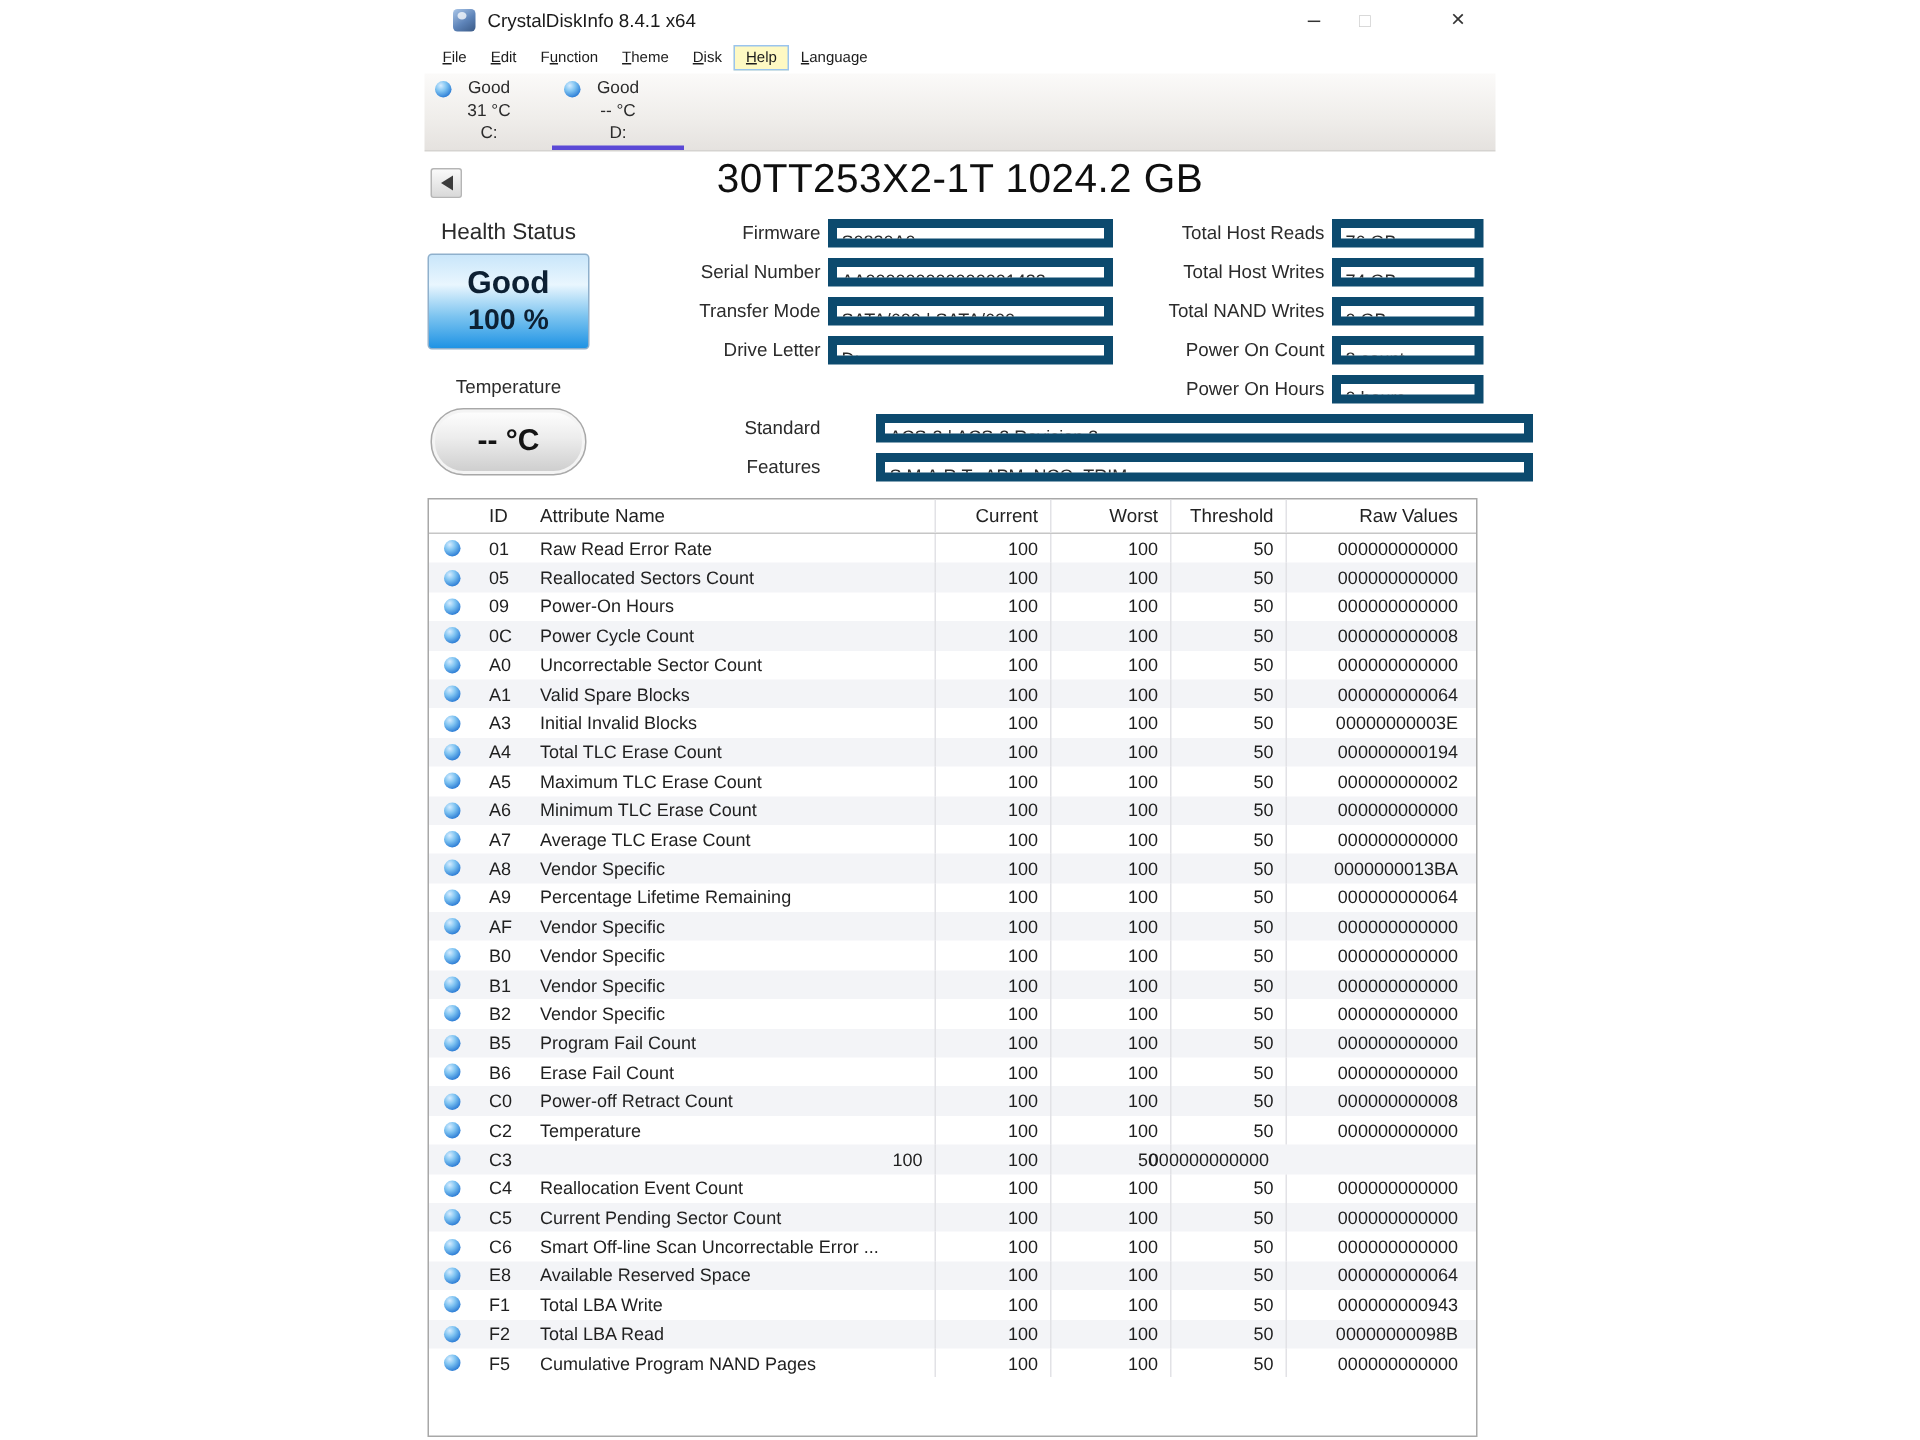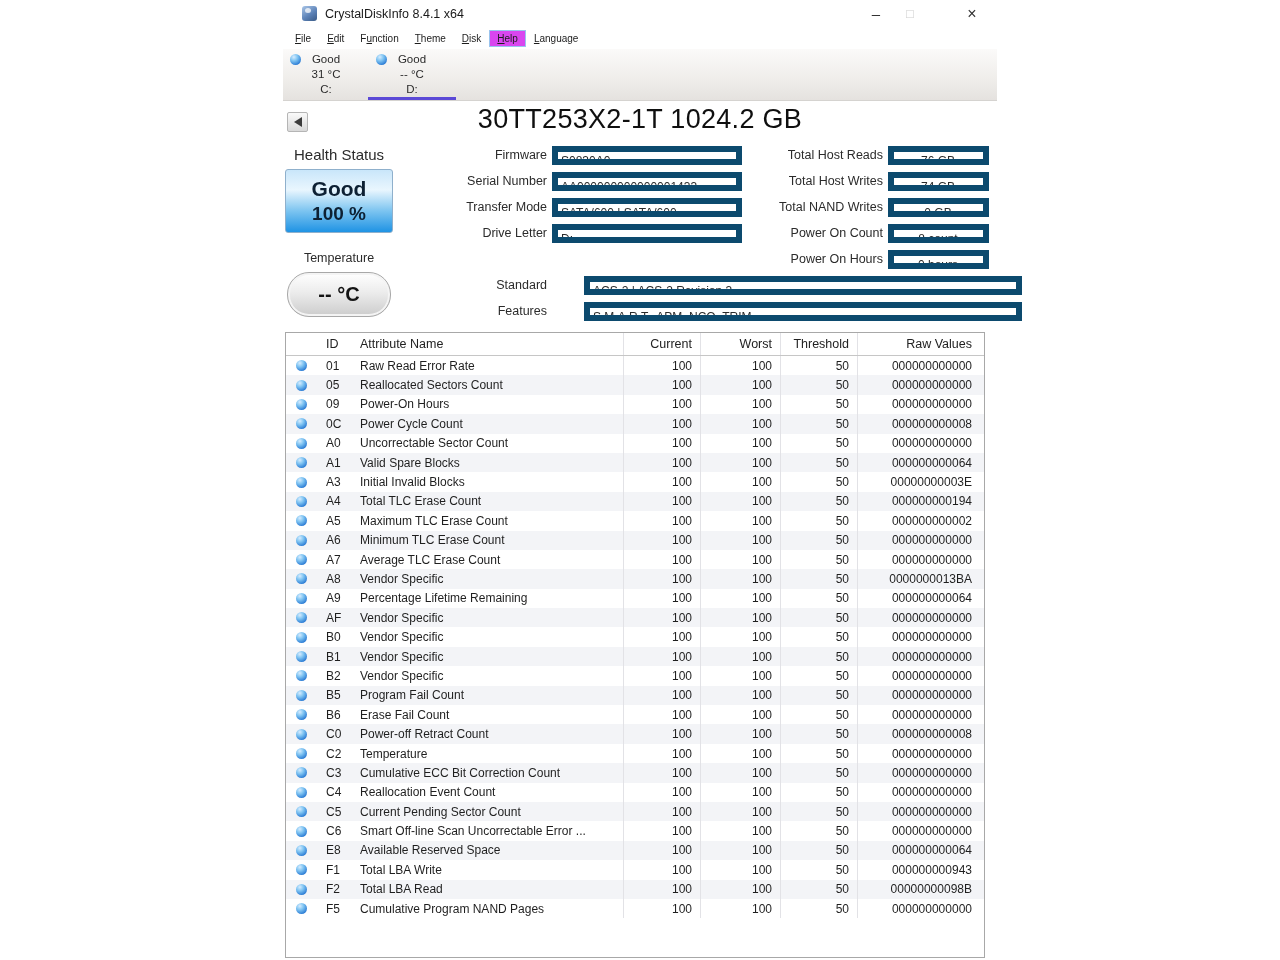--- a/index.html
+++ b/index.html
@@ -17,21 +17,21 @@
   .win-controls { margin-left:auto; display:flex; align-items:center; height:100%; }
   .win-btn { width:34px; height:100%; display:flex; align-items:center; justify-content:center;
              font-size:15px; color:#333; }
   .btn-max { color:#cfcfcf; font-size:13px; }
   .btn-close { margin-left:28px; margin-right:8px; font-size:16px; }
 
   
   .menubar { position:absolute; top:27px; left:0; right:0; height:22px; display:flex; align-items:center;
              font-size:10px; padding-left:4px; color:#1c1c1c; }
   .menu-item { padding:2px 7px; border:1px solid transparent; }
-  .menu-item-active { background:#d946ef; border:1px solid #9ac4ee; }
+  .menu-item-active { background:#fef9c3; border:1px solid #9ac4ee; }
   .menu-item u { text-decoration:underline; }
 
   
   .tabbar { position:absolute; top:49px; left:0; right:0; height:52px;
             background:linear-gradient(180deg,#fbfaf9 0%,#efedea 60%,#e5e2df 100%);
             border-bottom:1px solid #d5d3d0; display:flex; }
   .tab { position:relative; width:86px; height:100%; display:flex; flex-direction:column;
          align-items:center; justify-content:center; font-size:11.5px; color:#2b2b2b; line-height:15px; }
   .tab-line1 { position:relative; width:100%; text-align:center; }
   .tab-orb { position:absolute; left:7px; top:2px; }
@@ -69,21 +69,21 @@
   .fields-left { position:absolute; top:142px; left:0; }
   .fields-right { position:absolute; top:142px; left:483px; }
   .fields-wide { position:absolute; top:272px; left:0; }
   .field-row { display:flex; align-items:center; height:26px; }
   .f-label { text-align:right; font-size:12.5px; padding-right:5px; white-space:nowrap; }
   .fields-left .f-label, .fields-wide .f-label { width:269px; }
   .fields-right .f-label { width:122px; }
   .f-box { height:19px; border:6px solid #0c4a6e; background:#fff; font-size:12px;
            padding:2px 4px 0 3px; white-space:nowrap; overflow:hidden; }
   .fields-left .f-box { width:190px; }
-  .fields-right .f-box { width:101px; text-align:center; }
+  .fields-right .f-box { width:101px; text-align:left; }
   .fields-wide .f-box { width:438px;margin-left:32px; }
 
   
   .smart { position:absolute; left:2px; top:332px; width:700px; height:626px;
            border:1px solid #a8a8a8; background:#fff; overflow:hidden; }
   .tgrid { display:grid; grid-template-columns:30px 42px auto 77px 80px 77px 126px; align-items:center; }
   .thead { height:23px; font-size:12.5px; color:#222; border-bottom:1px solid #c6c6c6; }
   .thead > span, .trow > span { height:100%; display:flex; align-items:center; }
   .sep { border-right:1px solid #e2e2e6; }
   .cell-left { padding-left:2px; }
@@ -490,21 +490,20 @@
             <span class="cell-right sep">100</span>
             <span class="cell-right sep">50</span>
             <span class="cell-raw">000000000000</span>
           </div>
 
           <div class="tgrid trow">
             <span class="cell-icon">
               <span class="orb"></span>
             </span>
             <span class="cell-id">C3</span>
-            <span class="cell-left sep">Cumulative ECC Bit Correction Count</span>
             <span class="cell-right sep">100</span>
             <span class="cell-right sep">100</span>
             <span class="cell-right sep">50</span>
             <span class="cell-raw">000000000000</span>
           </div>
 
           <div class="tgrid trow">
             <span class="cell-icon">
               <span class="orb"></span>
             </span>

